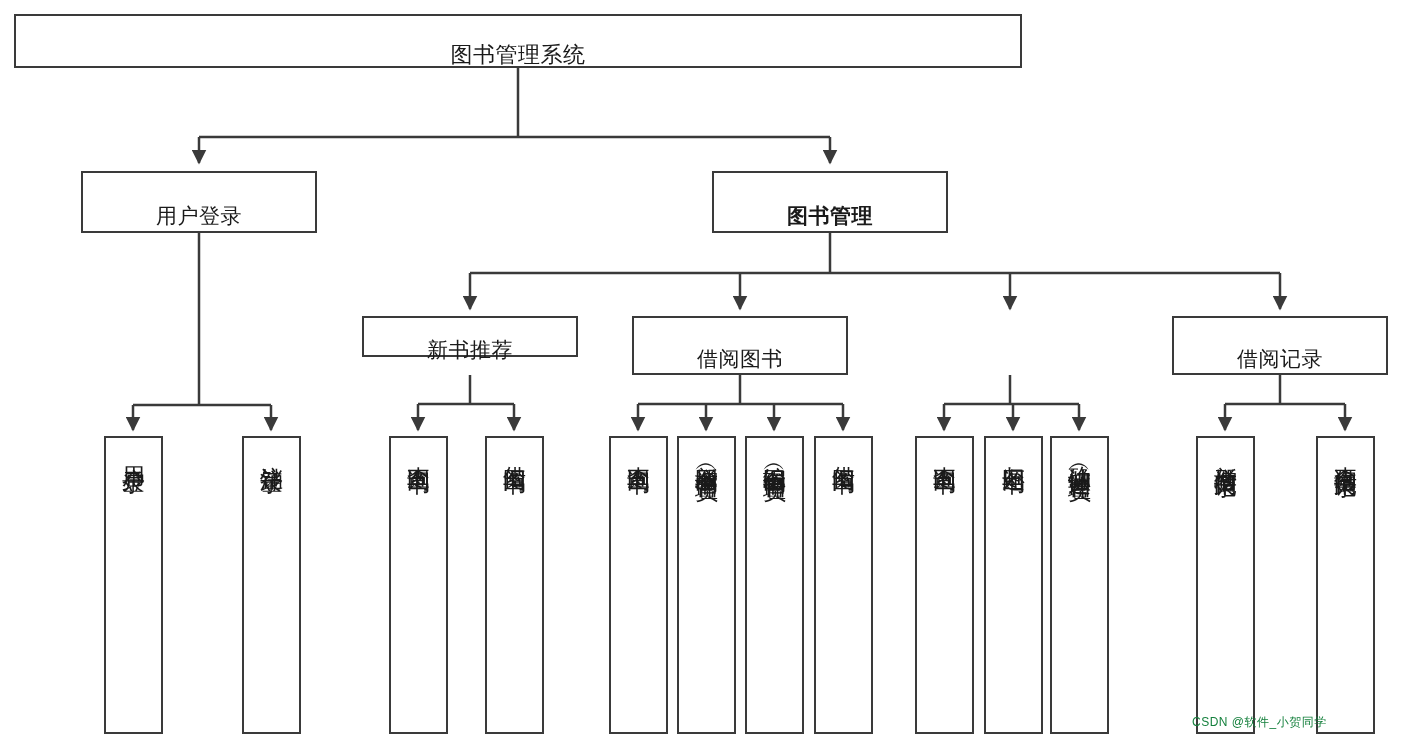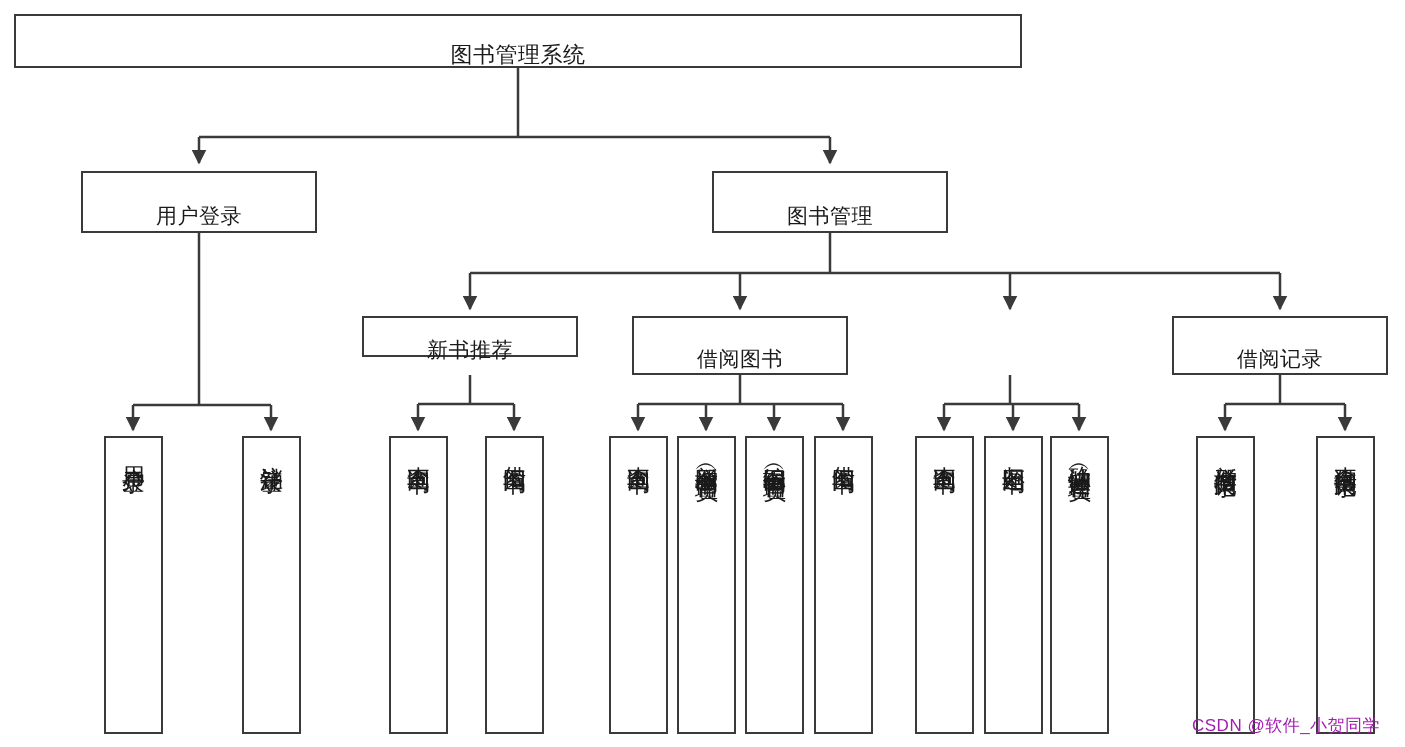--- a/index.html
+++ b/index.html
@@ -55,22 +55,22 @@
     writing-mode: vertical-rl;
     text-orientation: upright;
     font-size: 23px;
     letter-spacing: 2px;
     line-height: 1.0;
     white-space: nowrap;
   }
   .node.root .label { font-size: 22px; }
   .watermark {
     position: absolute;
-    color: #a21caf;
-    font-size: 17px;
+    color: #15803d;
+    font-size: 12px;
     letter-spacing: 0.5px;
     white-space: nowrap;
     user-select: none;
   }
 </style>
 </head>
 <body>
 
 <div id="canvas">
 
@@ -124,21 +124,21 @@
     </g>
   </svg>
 
   <div class="node horizontal root" style="left:14px; top:14px; width:1008px; height:54px;">
     <span class="label">图书管理系统</span>
   </div>
 
   <div class="node horizontal" style="left:81px; top:171px; width:236px; height:62px;">
     <span class="label">用户登录</span>
   </div>
-  <div class="node horizontal" style="left:712px; top:171px; width:236px; height:62px;">
+  <div class="node horizontal" style="left:712px; top:171px; width:236px; height:62px;font-weight:bold;">
     <span class="label">图书管理</span>
   </div>
 
   <div class="node horizontal" style="left:362px; top:316px; width:216px; height:41px;">
     <span class="label">新书推荐</span>
   </div>
   <div class="node horizontal" style="left:632px; top:316px; width:216px; height:59px;">
     <span class="label">借阅图书</span>
   </div>
   <div class="node horizontal" style="left:1172px; top:316px; width:216px; height:59px;">

